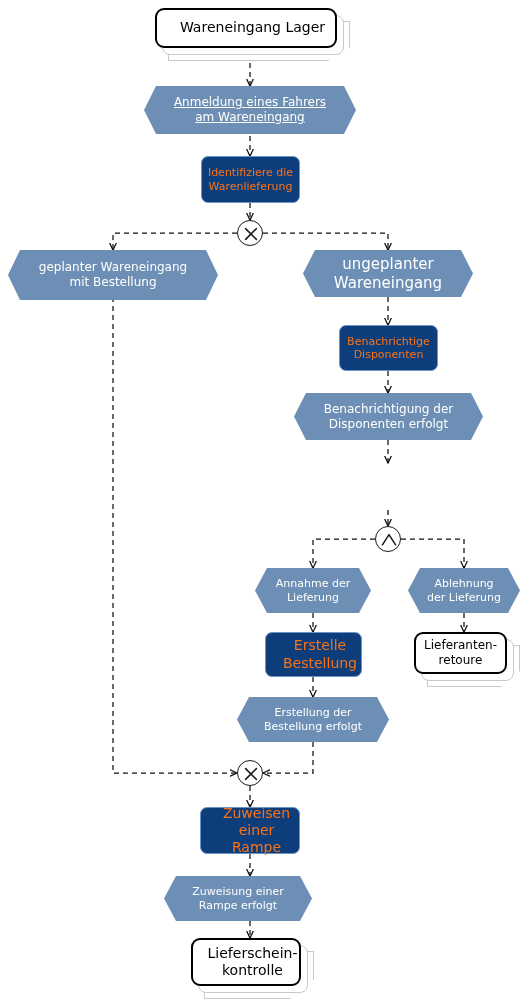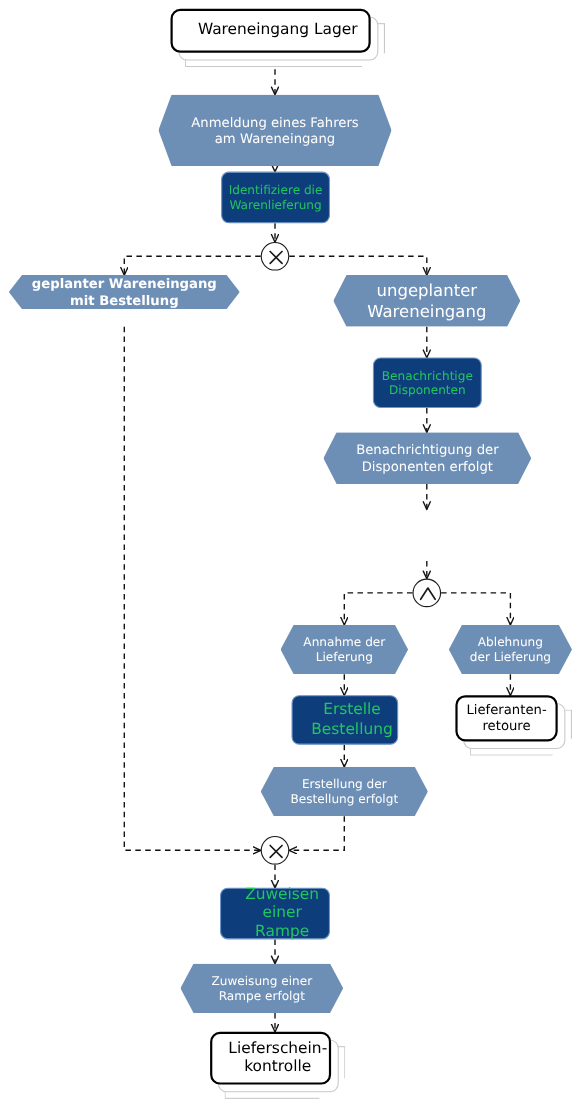--- a/index.html
+++ b/index.html
@@ -15,21 +15,21 @@
     background:#ffffff;
   }
   
   .node{position:absolute;box-sizing:border-box;}
 
   
   .function{
     background:#0E3D7C;
     border:1px solid #6C94C4;
     border-radius:7px;
-    color:#22c55e;
+    color:#f97316;
     display:flex;
     align-items:center;
     justify-content:center;
     text-align:center;
     line-height:1.22;
     box-shadow:0 0 0 1px rgba(255,255,255,0.0);
   }
   .function .lbl{padding:0 5px;white-space:pre-line;}
 
   
@@ -149,37 +149,37 @@
     <div class="shadow2" style="left:13px;top:13px;width:182px;height:40px;
          border-radius:0;
          -webkit-clip-path:polygon(0 0,100% 0,100% 68%,88% 100%,0 100%);
          clip-path:polygon(0 0,100% 0,100% 68%,88% 100%,0 100%);"></div>
     <div class="shadow1" style="left:7px;top:7px;width:182px;height:40px;"></div>
     <div class="face" style="width:182px;height:40px;">
       <span class="lbl fs-lg">Wareneingang Lager</span>
     </div>
   </div>
 
-  <div class="node event" style="left:144px;top:86px;width:212px;height:65px;">
+  <div class="node event" style="left:144px;top:86px;width:212px;height:48px;text-decoration:underline;">
     <span class="lbl fs-md">Anmeldung  eines Fahrers
 am Wareneingang</span>
   </div>
 
   <div class="node function" style="left:201px;top:156px;width:99px;height:47px;">
     <span class="lbl fs-sm">Identifiziere die
 Warenlieferung</span>
   </div>
 
   <div class="gateway" style="left:237px;top:220px;">
     <svg width="26" height="26" viewBox="0 0 26 26" xmlns="http://www.w3.org/2000/svg">
       <path d="M7.6,7.6 L18.4,18.4 M18.4,7.6 L7.6,18.4" stroke="#1a1a1a" stroke-width="1.5" stroke-linecap="round" fill="none"></path>
     </svg>
   </div>
 
-  <div class="node event" style="left:8px;top:250px;width:210px;height:31px;font-weight:bold;">
+  <div class="node event" style="left:8px;top:250px;width:210px;height:50px;">
     <span class="lbl fs-md">geplanter Wareneingang
 mit Bestellung</span>
   </div>
 
   <div class="node event" style="left:303px;top:250px;width:170px;height:47px;">
     <span class="lbl fs-xl">ungeplanter
 Wareneingang</span>
   </div>
 
   <div class="node function" style="left:339px;top:325px;width:99px;height:46px;">

